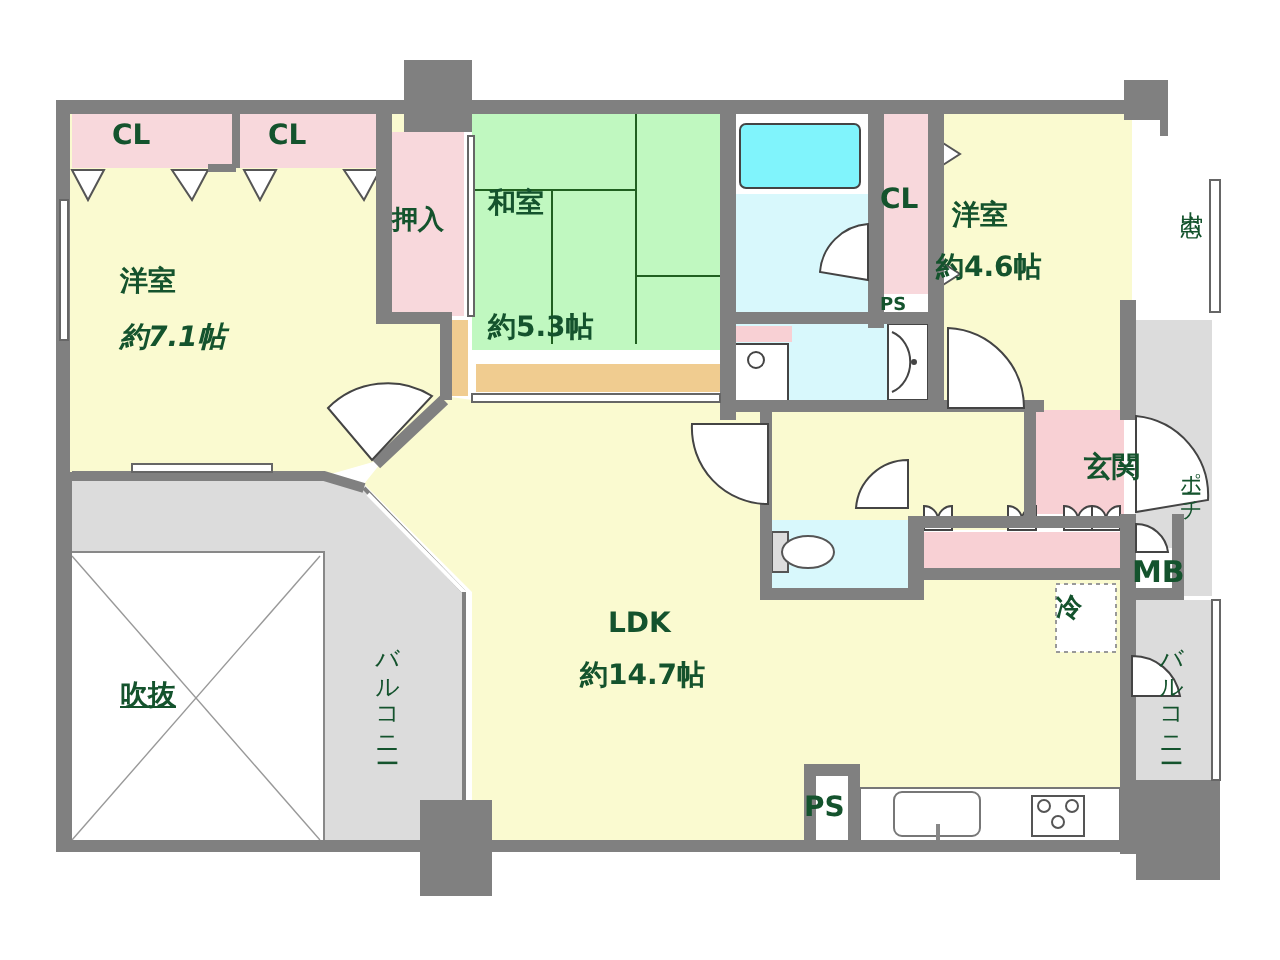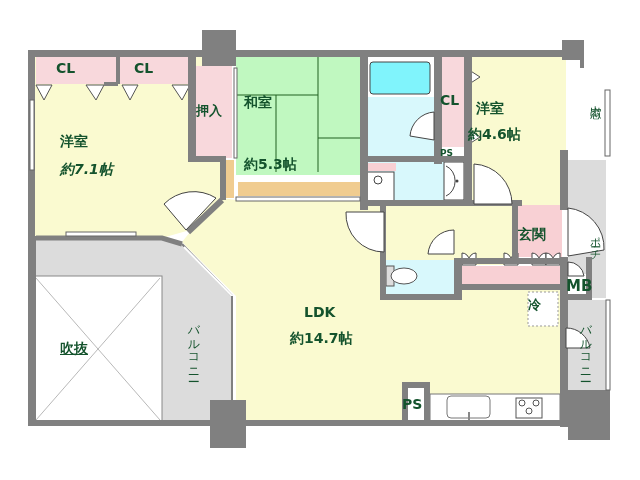--- a/index.html
+++ b/index.html
@@ -176,21 +176,21 @@
 <div class="lbl mid" style="left:196px;top:104px;width:52px;font-size:13px;">押入</div>
 <div class="lbl big" style="left:60px;top:133px;width:110px;">洋室</div>
 <div class="lbl big" style="left:60px;top:161px;width:110px;font-style:italic;">約7.1帖</div>
 <div class="lbl big" style="left:244px;top:94px;width:110px;">和室</div>
 <div class="lbl big" style="left:244px;top:136px;width:110px;margin-top:20px;">約5.3帖</div>
 <div class="lbl mid" style="left:440px;top:92px;width:24px;">CL</div>
 <div class="lbl small" style="left:440px;top:148px;width:24px;font-size:9px;">PS</div>
 <div class="lbl big" style="left:476px;top:100px;width:90px;">洋室</div>
 <div class="lbl big" style="left:468px;top:126px;width:90px;">約4.6帖</div>
 <div class="lbl vert" style="left:588px;top:96px;">出窓</div>
-<div class="lbl mid" style="left:518px;top:226px;width:64px;">玄関</div>
+<div class="lbl mid" style="left:542px;top:226px;width:64px;">玄関</div>
 <div class="lbl vert" style="left:588px;top:228px;font-size:11px;">ポーチ</div>
 <div class="lbl small" style="left:566px;top:278px;width:26px;font-size:15px;">MB</div>
 <div class="lbl mid" style="left:528px;top:298px;width:30px;font-size:13px;">冷</div>
 <div class="lbl vert" style="left:578px;top:316px;">バルコニー</div>
 <div class="lbl big" style="left:304px;top:304px;width:120px;">LDK</div>
 <div class="lbl big" style="left:290px;top:330px;width:120px;">約14.7帖</div>
 <div class="lbl mid" style="left:402px;top:396px;width:28px;">PS</div>
 <div class="lbl big" style="left:60px;top:340px;width:80px;text-decoration:underline;">吹抜</div>
 <div class="lbl vert" style="left:186px;top:316px;">バルコニー</div>
 

